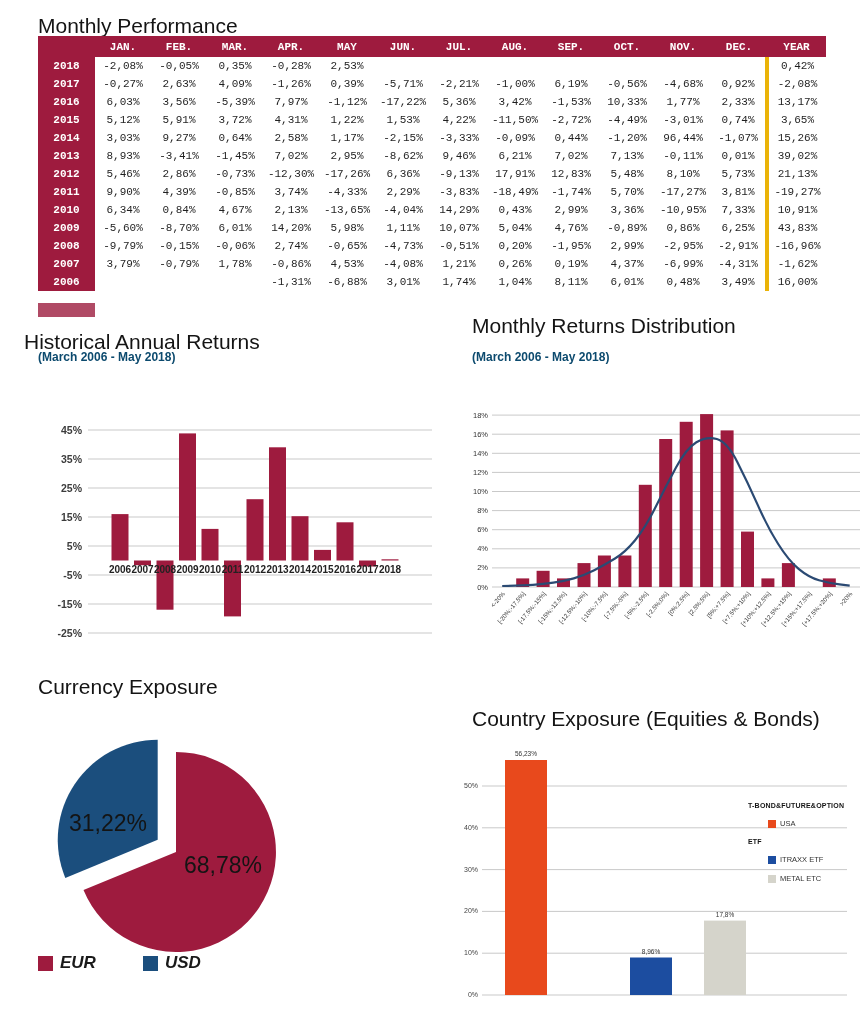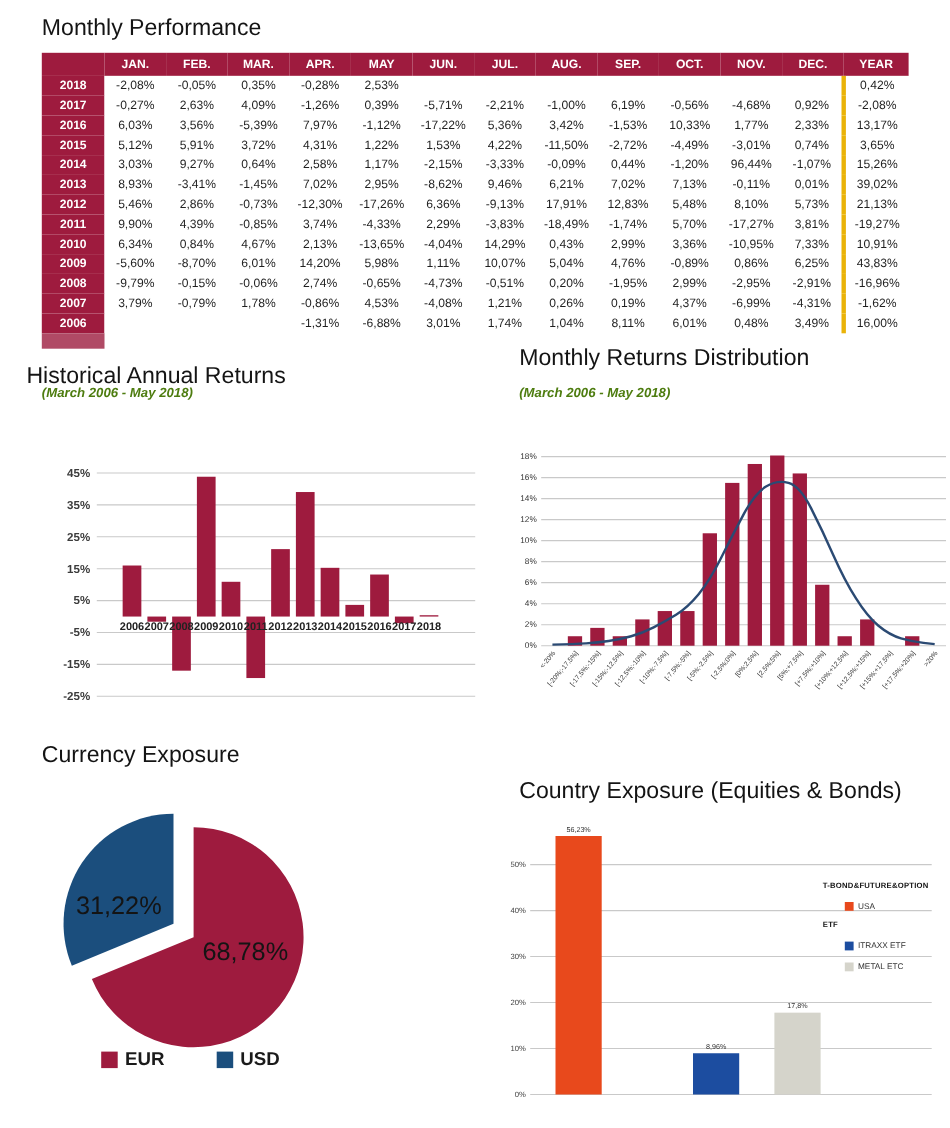--- a/index.html
+++ b/index.html
@@ -1,30 +1,30 @@
 <!DOCTYPE html>
 <html><head>
 <meta charset="utf-8">
 <style>
   html,body{margin:0;padding:0;background:#fff;}
   body{width:864px;height:1025px;position:relative;font-family:"Liberation Sans",sans-serif;color:#1f1f1f;overflow:hidden;}
   .sec-title{position:absolute;margin:0;font-size:21px;font-weight:normal;color:#141414;}
-  .sec-sub{position:absolute;margin:0;font-size:12px;font-weight:bold;color:#4d7c0f;font-style:italic;}
-  #perf-table{position:absolute;left:38px;top:48px;width:788px;border-collapse:collapse;table-layout:fixed;}
+  .sec-sub{position:absolute;margin:0;font-size:12px;font-weight:bold;color:#0c4a6e;}
+  #perf-table{position:absolute;left:38px;top:36px;width:788px;border-collapse:collapse;table-layout:fixed;font-family:Liberation Mono, monospace;}
   #perf-table th{background:#9E1B3E;color:#fff;font-size:11px;font-weight:bold;height:21px;padding:0;text-align:center;}
   #perf-table td{height:18px;padding:0;text-align:center;font-size:11px;color:#1f1f1f;background:#fff;}
   #perf-table td.yr{background:#9E1B3E;color:#fff;font-weight:bold;}
   #perf-table td.yv{border-left:4px solid #eab308;}
   #perf-stub{position:absolute;left:38px;top:303px;width:57px;height:14px;background:#B04A65;}
   svg{position:absolute;overflow:visible;}
   #annual-chart{left:30px;top:412px;}
   #dist-chart{left:462px;top:398px;}
   #pie-chart{left:40px;top:700px;}
   #country-chart{left:462px;top:700px;}
-  #pie-legend{position:absolute;left:38px;top:953px;width:270px;display:flex;justify-content:center;align-items:center;gap:47px;}
+  #pie-legend{position:absolute;left:38px;top:953px;width:270px;display:flex;align-items:center;gap:47px;font-style:italic;}
   .pl-item{display:flex;align-items:center;gap:7px;font-size:17px;font-weight:600;color:#1a1a1a;}
   .sq{width:15px;height:15px;display:inline-block;}
   #country-legend{position:absolute;left:748px;top:802px;width:116px;}
   .clg-head{font-size:7px;font-weight:bold;color:#141414;margin:0 0 10px 0;letter-spacing:.2px;}
   .clg-head.second{margin-top:4px;}
   .clg-item{display:flex;align-items:center;gap:4px;font-size:7.5px;color:#333;margin:0 12px 10px 20px;}
   .clg-sq{width:8px;height:8px;display:inline-block;flex:0 0 8px;}
 </style>
 </head>
 <body>

